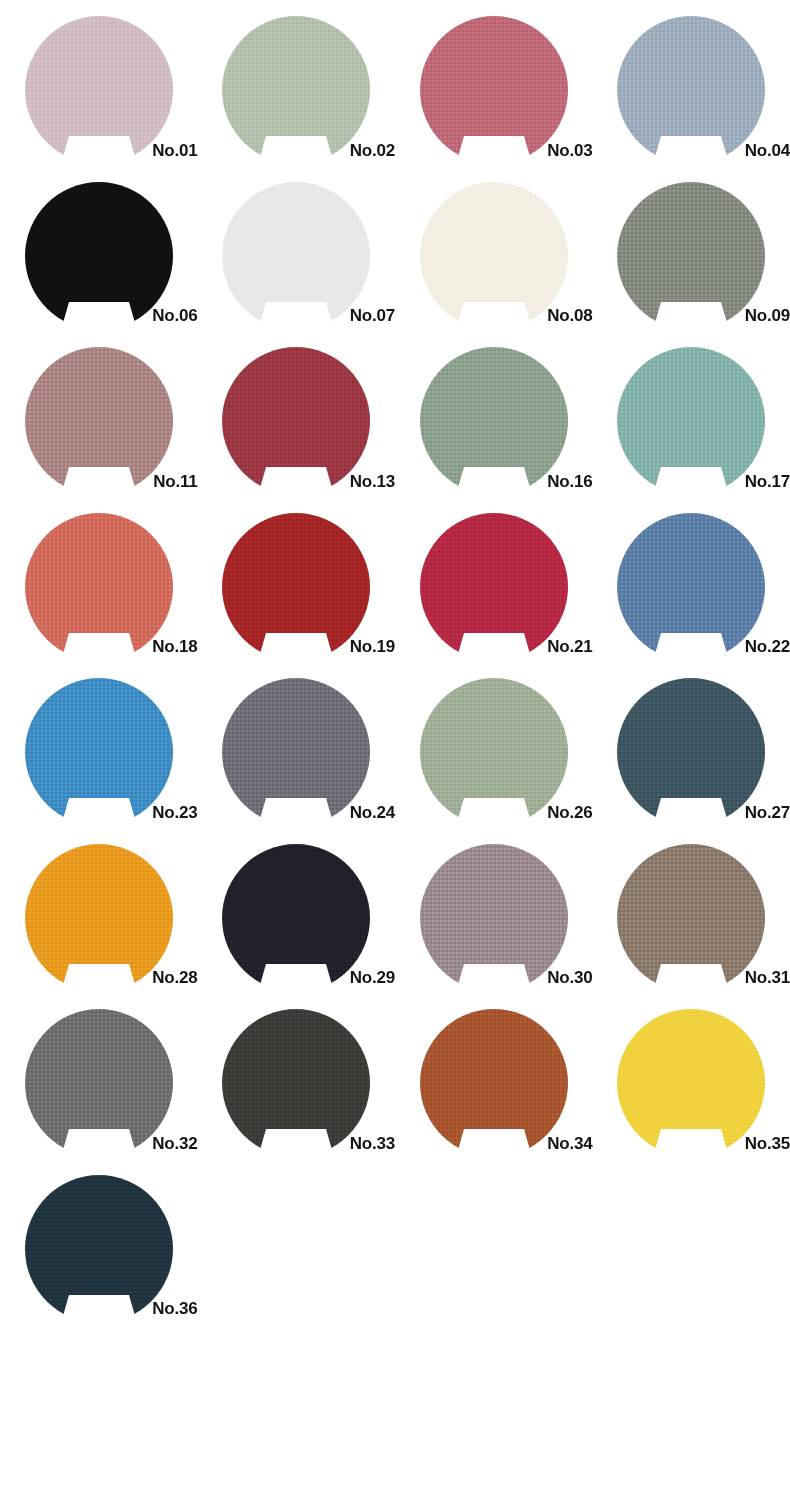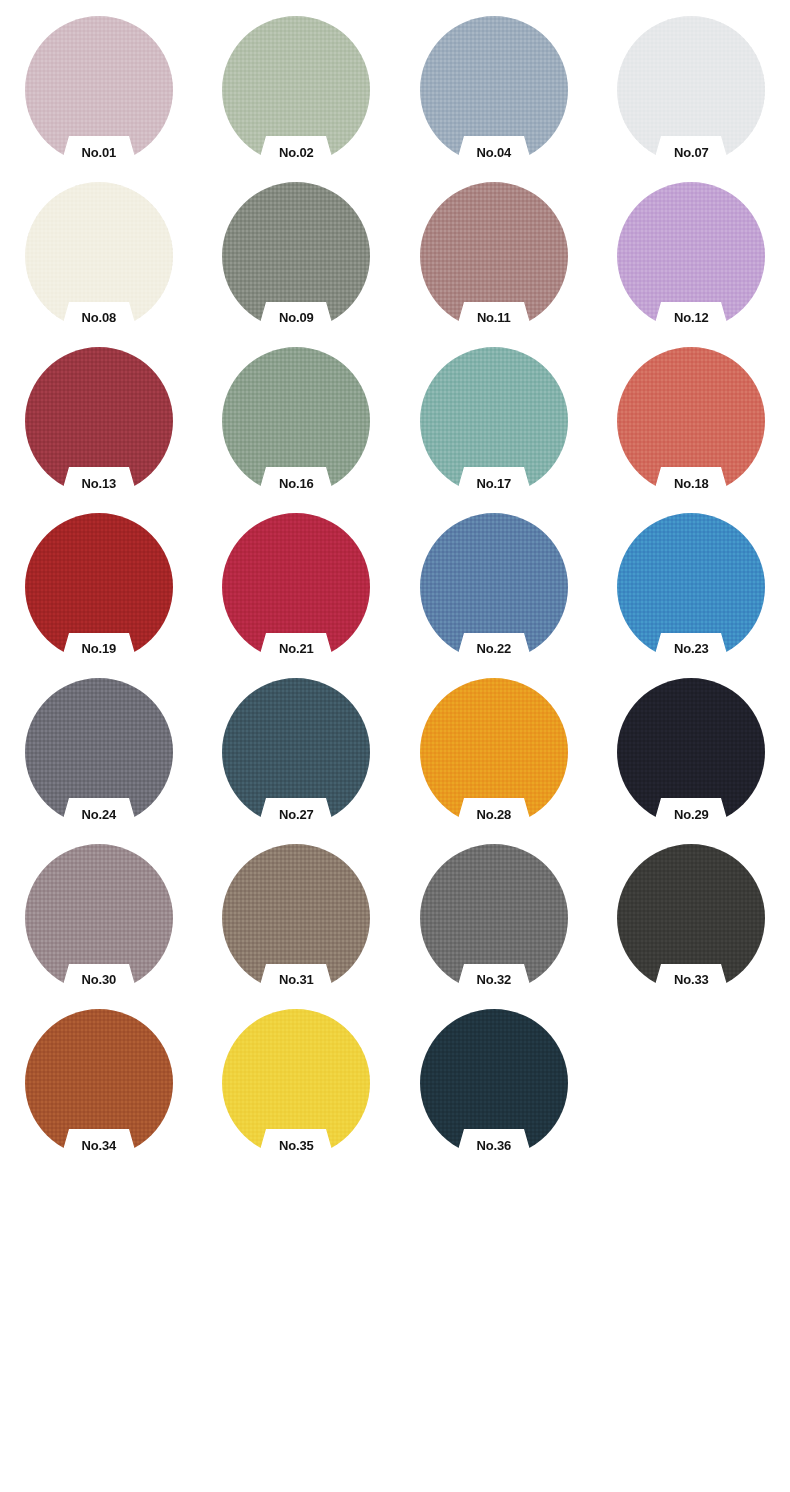--- a/index.html
+++ b/index.html
@@ -52,22 +52,22 @@
   .tex {
     mix-blend-mode: overlay;
     opacity: 0.22;
   }
 
   .swatch-label {
     position: absolute;
     left: 0;
     right: 0;
     bottom: 21px;
-    text-align: center;
-    font-size: 13px;
+    text-align: right;
+    font-size: 17px;
     font-weight: 700;
     letter-spacing: -0.2px;
     color: #141414;
     line-height: 1;
     font-family: "Liberation Sans", "DejaVu Sans", sans-serif;
     white-space: nowrap;
     pointer-events: none;
   }
 </style>
 </head>
@@ -113,20 +113,41 @@
             <circle class="tex" cx="74" cy="74" r="74" fill="url(#pat02)"></circle>
           </g>
         </svg>
       </div>
       <div class="swatch-label">No.02</div>
     </div>
     <div class="swatch-cell">
       <div class="swatch-disc">
         <svg viewBox="0 0 148 148" xmlns="http://www.w3.org/2000/svg">
           <defs>
+            <clipPath id="clip03">
+              <path d="M0,0 H148 V148 H112 L104,120 H44 L36,148 H0 Z"></path>
+            </clipPath>
+            <pattern id="pat03" width="4" height="4" patternUnits="userSpaceOnUse">
+              <rect width="4" height="4" fill="#ffffff" fill-opacity="0"></rect>
+              <rect x="0" y="0" width="2" height="2" fill="#ffffff" fill-opacity="0.55"></rect>
+              <rect x="2" y="2" width="2" height="2" fill="#000000" fill-opacity="0.40"></rect>
+            </pattern>
+          </defs>
+          <g clip-path="url(#clip03)">
+            <circle cx="74" cy="74" r="74" fill="#bf6876"></circle>
+            <circle class="tex" cx="74" cy="74" r="74" fill="url(#pat03)"></circle>
+          </g>
+        </svg>
+      </div>
+      <div class="swatch-label">No.03</div>
+    </div>
+    <div class="swatch-cell">
+      <div class="swatch-disc">
+        <svg viewBox="0 0 148 148" xmlns="http://www.w3.org/2000/svg">
+          <defs>
             <clipPath id="clip04">
               <path d="M0,0 H148 V148 H112 L104,120 H44 L36,148 H0 Z"></path>
             </clipPath>
             <pattern id="pat04" width="4" height="4" patternUnits="userSpaceOnUse">
               <rect width="4" height="4" fill="#ffffff" fill-opacity="0"></rect>
               <rect x="0" y="0" width="2" height="2" fill="#ffffff" fill-opacity="0.55"></rect>
               <rect x="2" y="2" width="2" height="2" fill="#000000" fill-opacity="0.40"></rect>
             </pattern>
           </defs>
           <g clip-path="url(#clip04)">
@@ -134,20 +155,41 @@
             <circle class="tex" cx="74" cy="74" r="74" fill="url(#pat04)"></circle>
           </g>
         </svg>
       </div>
       <div class="swatch-label">No.04</div>
     </div>
     <div class="swatch-cell">
       <div class="swatch-disc">
         <svg viewBox="0 0 148 148" xmlns="http://www.w3.org/2000/svg">
           <defs>
+            <clipPath id="clip06">
+              <path d="M0,0 H148 V148 H112 L104,120 H44 L36,148 H0 Z"></path>
+            </clipPath>
+            <pattern id="pat06" width="4" height="4" patternUnits="userSpaceOnUse">
+              <rect width="4" height="4" fill="#ffffff" fill-opacity="0"></rect>
+              <rect x="0" y="0" width="2" height="2" fill="#ffffff" fill-opacity="0.55"></rect>
+              <rect x="2" y="2" width="2" height="2" fill="#000000" fill-opacity="0.40"></rect>
+            </pattern>
+          </defs>
+          <g clip-path="url(#clip06)">
+            <circle cx="74" cy="74" r="74" fill="#111111"></circle>
+            <circle class="tex" cx="74" cy="74" r="74" fill="url(#pat06)"></circle>
+          </g>
+        </svg>
+      </div>
+      <div class="swatch-label">No.06</div>
+    </div>
+    <div class="swatch-cell">
+      <div class="swatch-disc">
+        <svg viewBox="0 0 148 148" xmlns="http://www.w3.org/2000/svg">
+          <defs>
             <clipPath id="clip07">
               <path d="M0,0 H148 V148 H112 L104,120 H44 L36,148 H0 Z"></path>
             </clipPath>
             <pattern id="pat07" width="4" height="4" patternUnits="userSpaceOnUse">
               <rect width="4" height="4" fill="#ffffff" fill-opacity="0"></rect>
               <rect x="0" y="0" width="2" height="2" fill="#ffffff" fill-opacity="0.55"></rect>
               <rect x="2" y="2" width="2" height="2" fill="#000000" fill-opacity="0.40"></rect>
             </pattern>
           </defs>
           <g clip-path="url(#clip07)">
@@ -218,41 +260,20 @@
             <circle class="tex" cx="74" cy="74" r="74" fill="url(#pat11)"></circle>
           </g>
         </svg>
       </div>
       <div class="swatch-label">No.11</div>
     </div>
     <div class="swatch-cell">
       <div class="swatch-disc">
         <svg viewBox="0 0 148 148" xmlns="http://www.w3.org/2000/svg">
           <defs>
-            <clipPath id="clip12">
-              <path d="M0,0 H148 V148 H112 L104,120 H44 L36,148 H0 Z"></path>
-            </clipPath>
-            <pattern id="pat12" width="4" height="4" patternUnits="userSpaceOnUse">
-              <rect width="4" height="4" fill="#ffffff" fill-opacity="0"></rect>
-              <rect x="0" y="0" width="2" height="2" fill="#ffffff" fill-opacity="0.55"></rect>
-              <rect x="2" y="2" width="2" height="2" fill="#000000" fill-opacity="0.40"></rect>
-            </pattern>
-          </defs>
-          <g clip-path="url(#clip12)">
-            <circle cx="74" cy="74" r="74" fill="#c3a3d4"></circle>
-            <circle class="tex" cx="74" cy="74" r="74" fill="url(#pat12)"></circle>
-          </g>
-        </svg>
-      </div>
-      <div class="swatch-label">No.12</div>
-    </div>
-    <div class="swatch-cell">
-      <div class="swatch-disc">
-        <svg viewBox="0 0 148 148" xmlns="http://www.w3.org/2000/svg">
-          <defs>
             <clipPath id="clip13">
               <path d="M0,0 H148 V148 H112 L104,120 H44 L36,148 H0 Z"></path>
             </clipPath>
             <pattern id="pat13" width="4" height="4" patternUnits="userSpaceOnUse">
               <rect width="4" height="4" fill="#ffffff" fill-opacity="0"></rect>
               <rect x="0" y="0" width="2" height="2" fill="#ffffff" fill-opacity="0.55"></rect>
               <rect x="2" y="2" width="2" height="2" fill="#000000" fill-opacity="0.40"></rect>
             </pattern>
           </defs>
           <g clip-path="url(#clip13)">
@@ -428,20 +449,41 @@
             <circle class="tex" cx="74" cy="74" r="74" fill="url(#pat24)"></circle>
           </g>
         </svg>
       </div>
       <div class="swatch-label">No.24</div>
     </div>
     <div class="swatch-cell">
       <div class="swatch-disc">
         <svg viewBox="0 0 148 148" xmlns="http://www.w3.org/2000/svg">
           <defs>
+            <clipPath id="clip26">
+              <path d="M0,0 H148 V148 H112 L104,120 H44 L36,148 H0 Z"></path>
+            </clipPath>
+            <pattern id="pat26" width="4" height="4" patternUnits="userSpaceOnUse">
+              <rect width="4" height="4" fill="#ffffff" fill-opacity="0"></rect>
+              <rect x="0" y="0" width="2" height="2" fill="#ffffff" fill-opacity="0.55"></rect>
+              <rect x="2" y="2" width="2" height="2" fill="#000000" fill-opacity="0.40"></rect>
+            </pattern>
+          </defs>
+          <g clip-path="url(#clip26)">
+            <circle cx="74" cy="74" r="74" fill="#9fae96"></circle>
+            <circle class="tex" cx="74" cy="74" r="74" fill="url(#pat26)"></circle>
+          </g>
+        </svg>
+      </div>
+      <div class="swatch-label">No.26</div>
+    </div>
+    <div class="swatch-cell">
+      <div class="swatch-disc">
+        <svg viewBox="0 0 148 148" xmlns="http://www.w3.org/2000/svg">
+          <defs>
             <clipPath id="clip27">
               <path d="M0,0 H148 V148 H112 L104,120 H44 L36,148 H0 Z"></path>
             </clipPath>
             <pattern id="pat27" width="4" height="4" patternUnits="userSpaceOnUse">
               <rect width="4" height="4" fill="#ffffff" fill-opacity="0"></rect>
               <rect x="0" y="0" width="2" height="2" fill="#ffffff" fill-opacity="0.55"></rect>
               <rect x="2" y="2" width="2" height="2" fill="#000000" fill-opacity="0.40"></rect>
             </pattern>
           </defs>
           <g clip-path="url(#clip27)">

